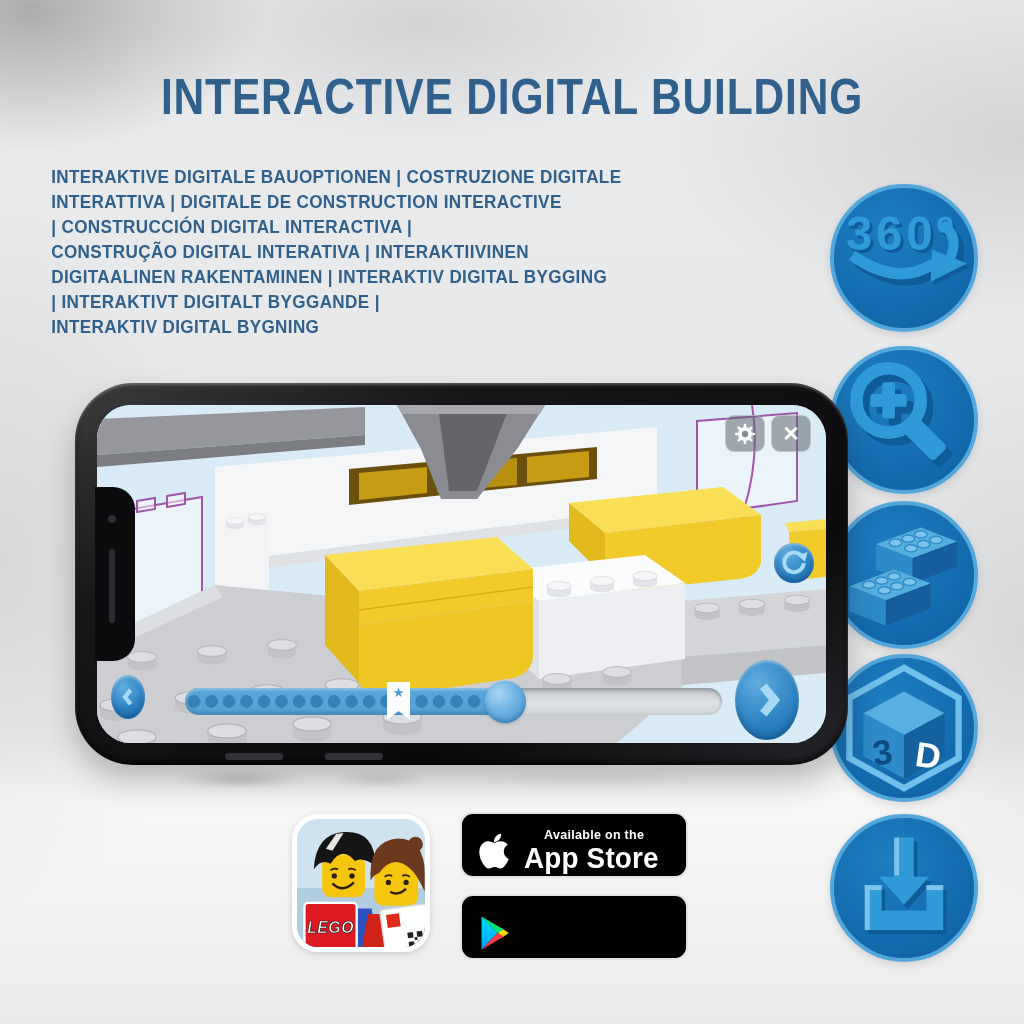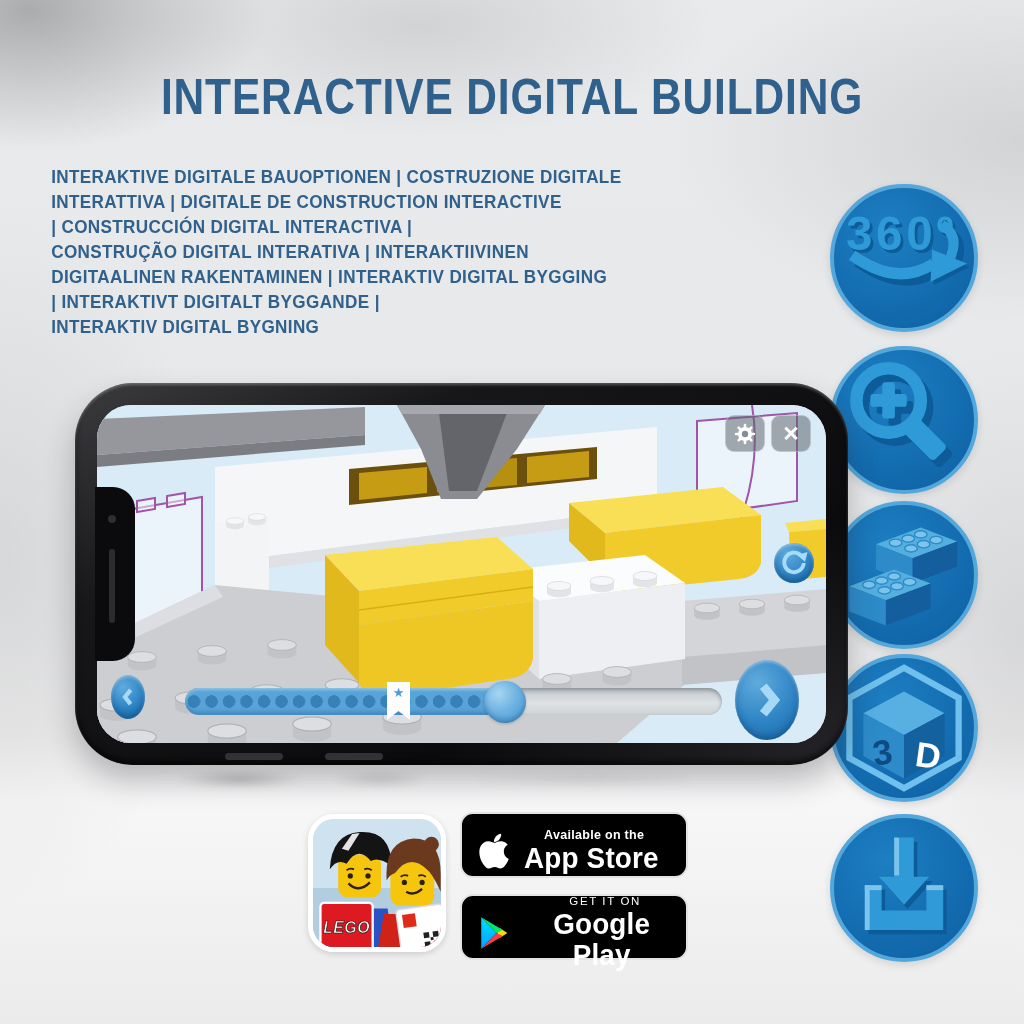--- a/index.html
+++ b/index.html
@@ -62,21 +62,21 @@
   .handle{position:absolute;left:299px;top:-7px;width:42px;height:42px;border-radius:50%;border:none;padding:0;
     background:radial-gradient(circle at 35% 30%, #a8d5f1 0%, #6fb3e3 45%, #4494cf 100%);
     box-shadow:inset 0 -3px 5px rgba(20,80,130,.4), 0 1px 3px rgba(0,0,0,.2);}
   
   .refl{position:absolute;left:150px;top:767px;width:540px;height:24px;filter:blur(5px);opacity:.5;
     background:
       radial-gradient(ellipse 90px 9px at 90px 50%, rgba(45,45,48,.8), transparent 70%),
       radial-gradient(ellipse 70px 8px at 230px 50%, rgba(70,70,74,.6), transparent 70%),
       radial-gradient(ellipse 180px 7px at 440px 50%, rgba(120,120,124,.4), transparent 70%);}
   
-  .lego-app{position:absolute;left:308px;top:814px;width:138px;height:138px;border-radius:26px;
+  .lego-app{position:absolute;left:292px;top:814px;width:138px;height:138px;border-radius:26px;
     border:5px solid #fff;overflow:hidden;background:linear-gradient(180deg,#dcebf4,#a8c6da);
     box-shadow:0 2px 6px rgba(0,0,0,.15);padding:0;}
   .store-badge{position:absolute;left:460px;width:228px;height:66px;border-radius:13px;background:#000;
     border:2px solid #e3e3e3;display:flex;align-items:center;gap:12px;padding:11px 0 0 14px;box-sizing:border-box;}
   .sb-text{display:flex;flex-direction:column;justify-content:center;color:#fff;}
   .sb-top{font-size:12.5px;font-weight:bold;letter-spacing:.3px;line-height:15px;}
   .sb-top.gp{font-weight:normal;font-size:11.5px;letter-spacing:1.6px;}
   .sb-bottom{font-size:29px;font-weight:bold;line-height:31px;letter-spacing:.2px;transform:scaleX(.96);transform-origin:left;}
   svg text{font-family:"Liberation Sans",sans-serif;}
 </style>
@@ -390,19 +390,15 @@
         <linearGradient id="gpL" x1="0" y1="0" x2="0" y2="1">
           <stop offset="0" stop-color="#00ddff"></stop>
             <stop offset="1" stop-color="#00a2ff"></stop>
         </linearGradient>
       </defs>
       <polygon points="7,3 7,45 27,24" fill="url(#gpL)"></polygon>
       <polygon points="31.5,17.5 41.5,24 31.5,30.5 28,24" fill="#ffd900"></polygon>
       <polygon points="7,3 35.5,20 27,24" fill="#00e675"></polygon>
       <polygon points="7,45 35.5,28 27,24" fill="#ff3a44"></polygon>
     </svg>
-    <span class="sb-text">
-      <span class="sb-top gp">GET IT ON</span>
-      <span class="sb-bottom">Google Play</span>
-    </span>
   </button>
 
 </div>
 
 </body></html>

